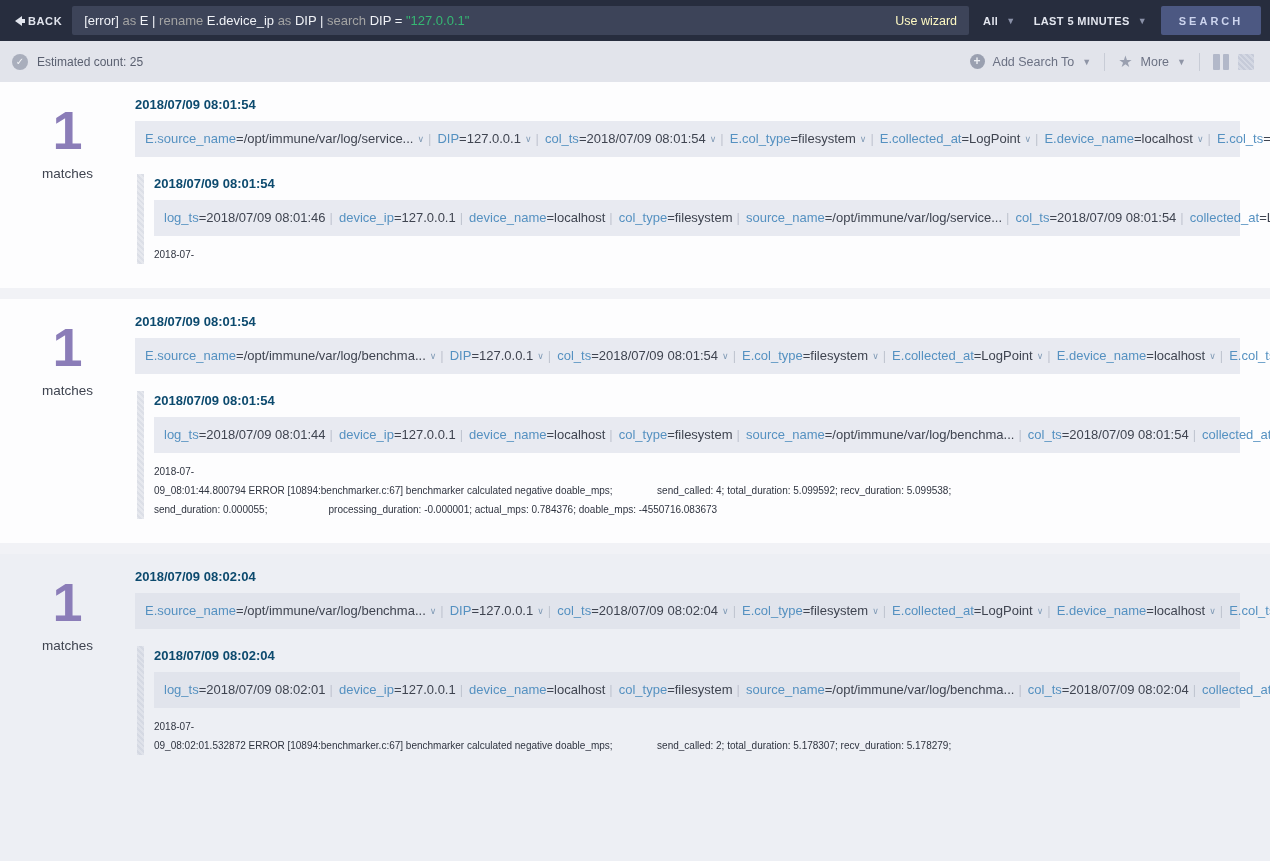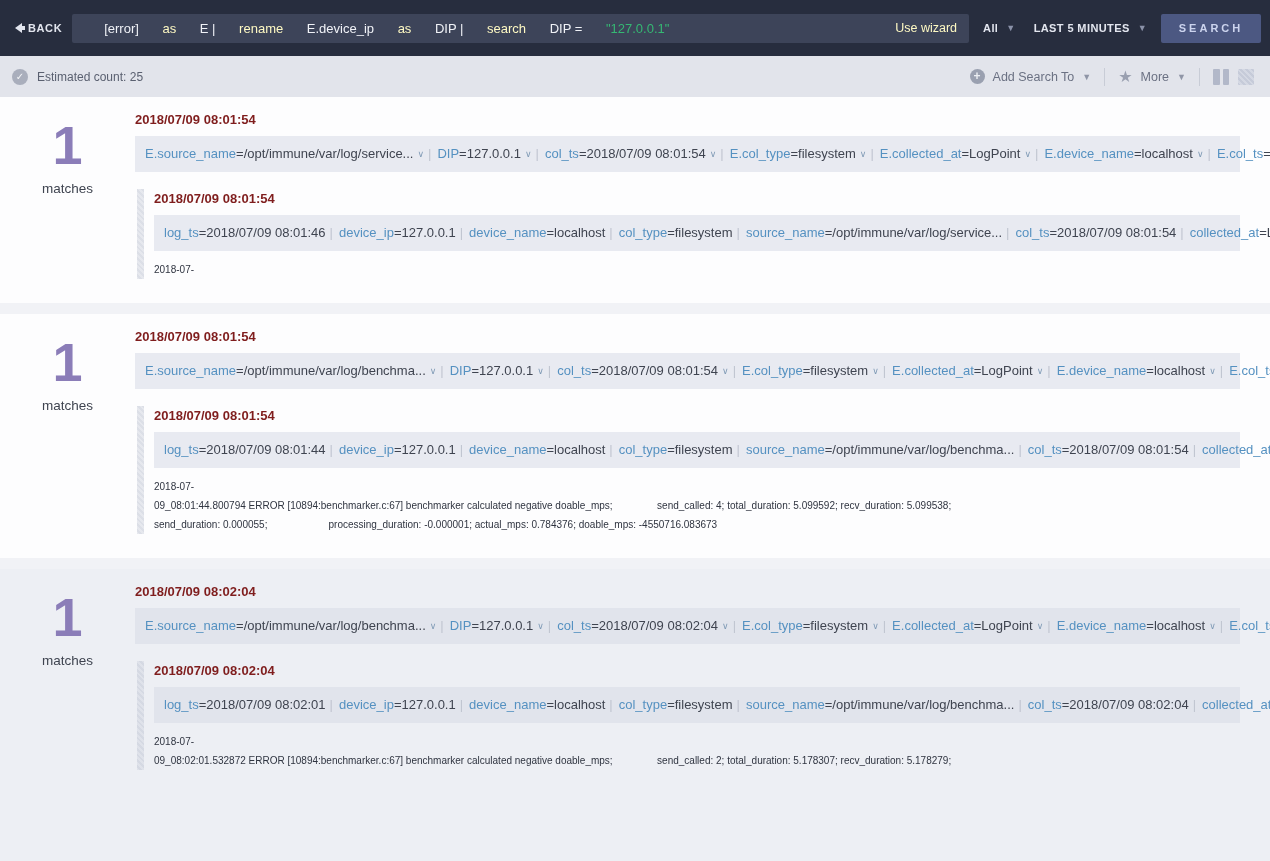--- a/index.html
+++ b/index.html
@@ -5,36 +5,36 @@
   * { box-sizing: border-box; }
   html,body { margin:0; padding:0; }
   body {
     width:1270px; height:861px; overflow:hidden;
     font-family:"Liberation Sans","DejaVu Sans",sans-serif;
     background:#f1f2f6; color:#2f3440;
   }
 
   
   .topbar {
-    height:56px; background:#272d3e; display:flex; align-items:center;
+    height:41px; background:#272d3e; display:flex; align-items:center;
     padding:0 9px 0 10px; gap:10px;
   }
   .back {
     display:flex; align-items:center; gap:6px; color:#e2e5ee;
     font-size:11px; font-weight:bold; letter-spacing:.6px; cursor:pointer; flex:none;
   }
   .back-arrow { width:0; height:0; border:5px solid transparent; border-right:7px solid #e2e5ee; position:relative; }
   .back-arrow::after { content:""; position:absolute; left:7px; top:-2px; width:3px; height:4px; background:#e2e5ee; }
   .querybox {
     flex:1; height:29px; background:#3d4459; border-radius:2px;
     display:flex; align-items:center; padding:0 12px; font-size:13px; min-width:0;
   }
   .query { flex:1; white-space:nowrap; overflow:hidden; }
-  .query span { white-space:pre; color:#f0f2f7;margin-left:20px; }
-  .query span[data-type="keyword"] { color:#fef9c3; }
+  .query span { white-space:pre; color:#f0f2f7; }
+  .query span[data-type="keyword"] { color:#a3a3a3; }
   .query span[data-type="string"]  { color:#35b873; }
   .wizard { color:#fef9c3; font-size:12.5px; cursor:pointer; flex:none; padding-left:12px; }
   .selector {
     display:flex; align-items:center; gap:8px; color:#e3e6ef;
     font-size:11px; font-weight:bold; letter-spacing:.4px; cursor:pointer; flex:none; padding:0 4px;text-align:center;
   }
   .dd { color:#8a91a8; font-size:9px; }
   .search-btn {
     flex:none; width:100px; height:29px; background:#4c5882; color:#ccd4ee;
     border:none; border-radius:2px; font-family:inherit; font-size:11px;
@@ -69,21 +69,21 @@
   }
 
   
   .content { height:779px; display:flex; flex-direction:column; gap:11px; overflow:hidden; }
   .card { display:flex; background:#fdfdfe; padding:13px 30px 24px 0; }
   .card[data-alt="true"] { background:#edeff4; flex:1; }
   .leftcol { width:135px; flex:none; text-align:center; padding-top:8px; }
   .match-count { font-size:54px; line-height:1; font-weight:bold; color:#8b7db8; }
   .match-label { font-size:13.5px; color:#3f4450; margin-top:9px; }
   .rightcol { flex:1; min-width:0; }
-  .ts { font-size:13px; font-weight:bold; color:#7f1d1d; margin:2px 0 9px; }
+  .ts { font-size:13px; font-weight:bold; color:#0c4a6e; margin:2px 0 9px; }
   .tagstrip {
     background:#e8eaf1; padding:7px 10px; font-size:13px; line-height:22px; color:#3f4450;
   }
   .card[data-alt="true"] .tagstrip { background:#e1e4ec; }
   .tag { white-space:nowrap; cursor:pointer;margin-top:44px; }
   .tname { color:#5591c1; }
   .tval  { color:#3f4450; }
   .chev  { color:#7f9ab5; font-size:9px; margin-left:4px; vertical-align:1px; }
   .sep   { color:#c0c5d0; margin:0 6px 0 4px; }
   .detail { display:flex; margin-top:17px; }

